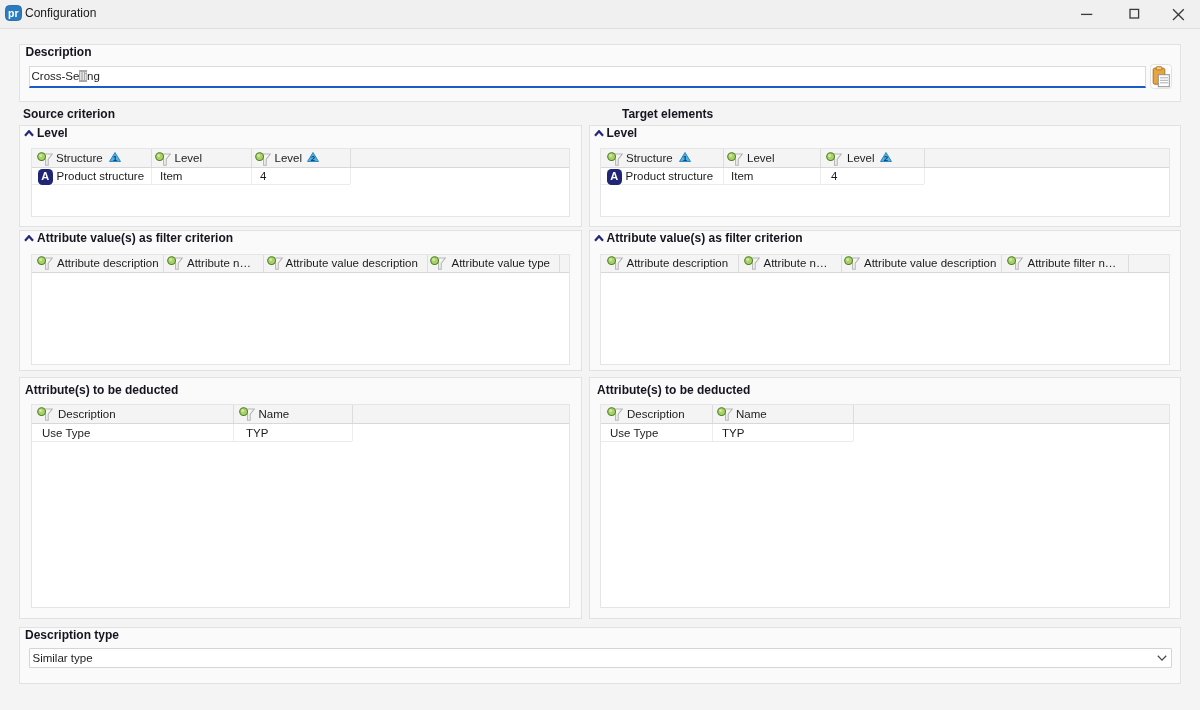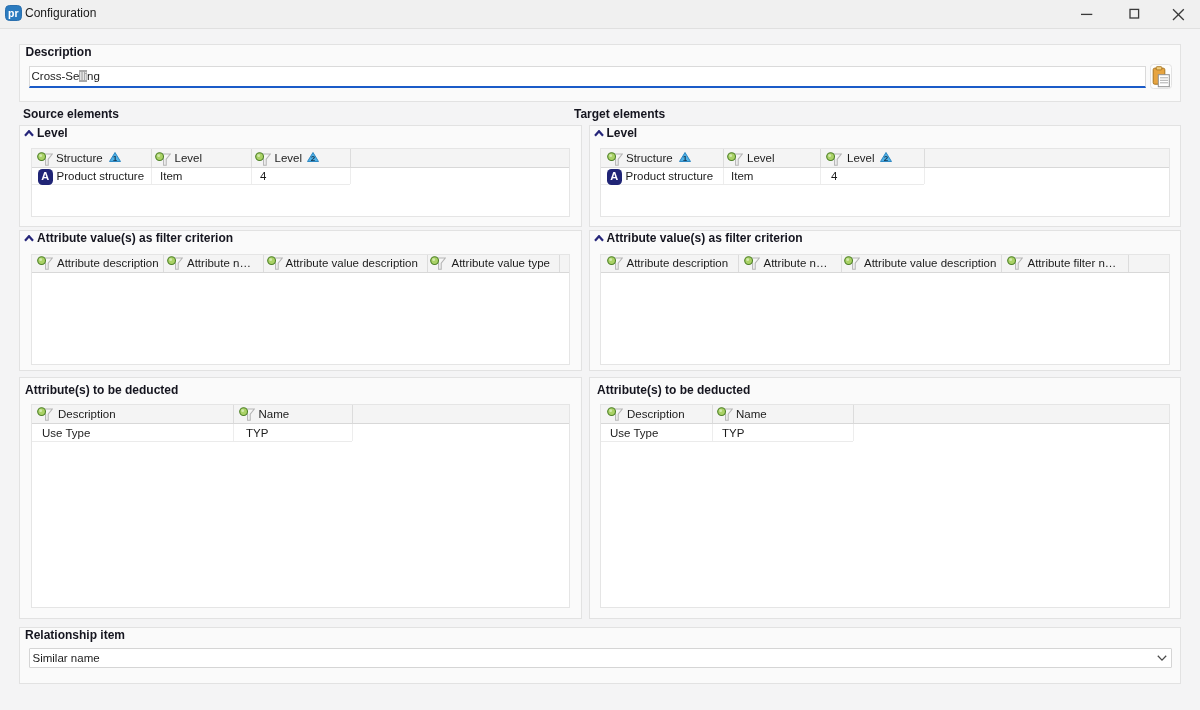--- a/index.html
+++ b/index.html
@@ -25,22 +25,22 @@
 <div class="txt" style="left:31.5px;top:71.1px">Cross-Se<span style="background:#a9a9a9;color:#f5f5f5">lli</span>ng</div>
 <div class="abs" style="left:1150px;top:63.5px;width:21.5px;height:25px;background:#fdfdfd;border:1px solid #e3e3e3;border-radius:3.5px"></div>
 <svg class="abs" style="left:1151.5px;top:65.5px" width="19" height="22" viewBox="0 0 19 22">
     <rect x="1.2" y="2.2" width="11.6" height="16" rx="1.5" fill="#e7a440" stroke="#a8751f" stroke-width="1"></rect>
     <rect x="4.2" y="0.7" width="5.6" height="3.2" rx="0.8" fill="#f3cf7e" stroke="#a8751f" stroke-width="0.9"></rect>
     <rect x="6.3" y="8.7" width="11" height="12" fill="#fff" stroke="#8f8f8f" stroke-width="1"></rect>
     <line x1="8" y1="11.8" x2="16" y2="11.8" stroke="#adadad" stroke-width="1"></line>
     <line x1="8" y1="14.3" x2="16" y2="14.3" stroke="#adadad" stroke-width="1"></line>
     <line x1="8" y1="16.8" x2="16" y2="16.8" stroke="#adadad" stroke-width="1"></line>
   </svg>
-<div class="lbl" style="left:23px;top:108.3px">Source elements</div>
-<div class="lbl" style="left:574px;top:108.3px">Target elements</div>
+<div class="lbl" style="left:23px;top:108.3px">Source criterion</div>
+<div class="lbl" style="left:622px;top:108.3px">Target elements</div>
 <div class="gb" style="left:19px;top:124.5px;width:563px;height:102.5px"></div>
 <div class="gb" style="left:588.5px;top:124.5px;width:592.5px;height:102.5px"></div>
 <div class="gb" style="left:19px;top:229.5px;width:563px;height:141px"></div>
 <div class="gb" style="left:588.5px;top:229.5px;width:592.5px;height:141px"></div>
 <div class="gb" style="left:19px;top:377px;width:563px;height:241.5px"></div>
 <div class="gb" style="left:588.5px;top:377px;width:592.5px;height:241.5px"></div>
 <div class="gb" style="left:19px;top:626.5px;width:1162px;height:57.5px"></div>
 <svg class="abs" style="left:24px;top:129.8px" width="10" height="7" viewBox="0 0 10 7">
     <polyline points="1,5.8 5,1.2 9,5.8" fill="none" stroke="#26267a" stroke-width="2.2"></polyline>
   </svg>
@@ -52,21 +52,21 @@
 <svg class="abs" style="left:24px;top:235.3px" width="10" height="7" viewBox="0 0 10 7">
     <polyline points="1,5.8 5,1.2 9,5.8" fill="none" stroke="#26267a" stroke-width="2.2"></polyline>
   </svg>
 <div class="lbl" style="left:37px;top:231.8px">Attribute value(s) as filter criterion</div>
 <svg class="abs" style="left:593.5px;top:235.3px" width="10" height="7" viewBox="0 0 10 7">
     <polyline points="1,5.8 5,1.2 9,5.8" fill="none" stroke="#26267a" stroke-width="2.2"></polyline>
   </svg>
 <div class="lbl" style="left:606.5px;top:231.8px">Attribute value(s) as filter criterion</div>
 <div class="lbl" style="left:25px;top:384.4px">Attribute(s) to be deducted</div>
 <div class="lbl" style="left:597px;top:384.4px">Attribute(s) to be deducted</div>
-<div class="lbl" style="left:25px;top:629.3px">Relationship item</div>
+<div class="lbl" style="left:25px;top:629.3px">Description type</div>
 <div class="tbl" style="left:30.5px;top:147.5px;width:539.5px;height:69.5px"></div>
 <div class="thbg" style="left:31.5px;top:148.5px;width:537.5px;height:18.5px"></div>
 <div class="abs" style="left:31.5px;top:167px;width:537.5px;height:1px;background:#d8d8d8"></div>
 <div class="abs" style="left:151px;top:148.5px;width:1px;height:18.5px;background:#dcdcdc"></div>
 <div class="abs" style="left:250.5px;top:148.5px;width:1px;height:18.5px;background:#dcdcdc"></div>
 <div class="abs" style="left:349.5px;top:148.5px;width:1px;height:18.5px;background:#dcdcdc"></div>
 <div class="abs" style="left:31.5px;top:183.5px;width:318.0px;height:1px;background:#ebebeb"></div>
 <div class="abs" style="left:151px;top:168px;width:1px;height:15.5px;background:#ededed"></div>
 <div class="abs" style="left:250.5px;top:168px;width:1px;height:15.5px;background:#ededed"></div>
 <div class="abs" style="left:349.5px;top:168px;width:1px;height:15.5px;background:#ededed"></div>
@@ -240,15 +240,15 @@
     <polygon points="4.6,2 15.3,2 11.2,7.2 11.2,13.2 8.6,13.2 8.6,7.2" fill="#f6f6f6" stroke="#b5b5b5" stroke-width="1.1"></polygon>
     <circle cx="4.6" cy="4.6" r="3.9" fill="#aad266" stroke="#4e8128" stroke-width="1.1"></circle>
     <circle cx="3.7" cy="3.7" r="1.4" fill="#d3eaae"></circle>
   </svg>
 <div class="txt" style="left:736px;top:408.7px">Name</div>
 <div class="txt" style="left:42px;top:427.7px">Use Type</div>
 <div class="txt" style="left:246px;top:427.7px">TYP</div>
 <div class="txt" style="left:610px;top:427.7px">Use Type</div>
 <div class="txt" style="left:722px;top:427.7px">TYP</div>
 <div class="abs" style="left:28.5px;top:647.8px;width:1143px;height:20.5px;background:#fff;border:1px solid #d5d5d5;border-radius:1px"></div>
-<div class="txt" style="left:32.5px;top:652.6px">Similar name</div>
+<div class="txt" style="left:32.5px;top:652.6px">Similar type</div>
 <svg class="abs" style="left:1156px;top:654px" width="12" height="8" viewBox="0 0 12 8">
     <polyline points="1.8,1.8 6,6.1 10.2,1.8" fill="none" stroke="#4a4a4a" stroke-width="1.3"></polyline>
   </svg>
 </body></html>

